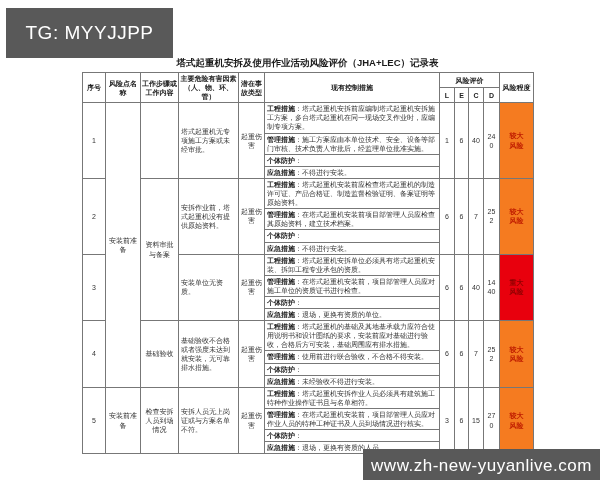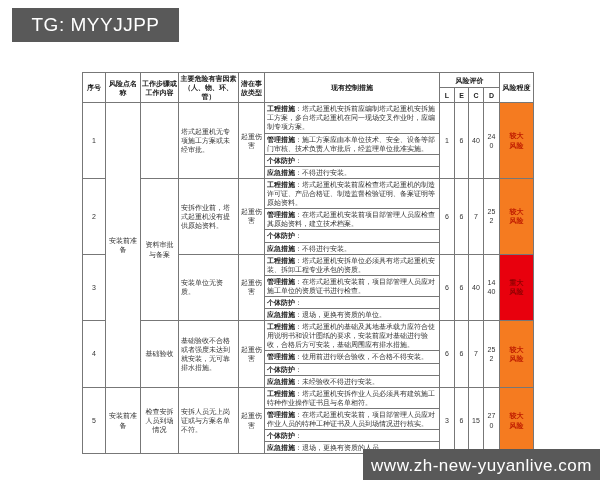--- a/index.html
+++ b/index.html
@@ -1,20 +1,20 @@
 <!DOCTYPE html>
 <html><head>
 <meta charset="utf-8">
 <style>
   * { margin:0; padding:0; box-sizing:border-box; }
   body { width:600px; height:480px; background:#ffffff; font-family:"Liberation Sans","DejaVu Sans",sans-serif; }
   .page { position:relative; width:600px; height:480px; background:#fff; overflow:hidden; }
 
   .wm { position:absolute; background:#595959; color:#fff; display:flex; align-items:center; justify-content:center; letter-spacing:0.5px; }
-  .wm-tl { left:12px; top:8px; width:167px; height:34px; font-size:19px; }
+  .wm-tl { left:6px; top:8px; width:167px; height:50px; font-size:19px; }
   .wm-br { left:363px; top:441px; width:237px; height:34px; font-size:17px;margin-top:8px; }
 
   .doc-title { position:absolute; left:82px; top:57px; width:451px; text-align:center; font-size:9.5px; font-weight:bold; color:#1a1a1a; }
 
   table.risk { position:absolute; left:82px; top:72px; width:451px; border-collapse:collapse; table-layout:fixed; }
   .risk th, .risk td { border:1px solid #777; font-size:7px; line-height:1.3; color:#333; padding:1px 2px; vertical-align:middle; word-break:break-all; }
   .risk th { font-weight:bold; text-align:center; color:#222; padding:1px 1px; }
   .risk td.c { text-align:center; }
   .risk td.measure { text-align:left; vertical-align:middle; }
   .risk td.measure b { color:#1a1a1a; }
@@ -23,20 +23,21 @@
 </style>
 </head>
 <body>
 
 <div class="page">
 
   <div class="wm wm-tl">
     <span>TG: MYYJJPP</span>
   </div>
 
+  <div class="doc-title">塔式起重机安拆及使用作业活动风险评价（JHA+LEC）记录表</div>
 
   <table class="risk">
     <colgroup>
       <col style="width:23px">
         <col style="width:35px">
         <col style="width:38px">
         <col style="width:60px">
       <col style="width:26px">
         <col style="width:175px">
         <col style="width:15px">

